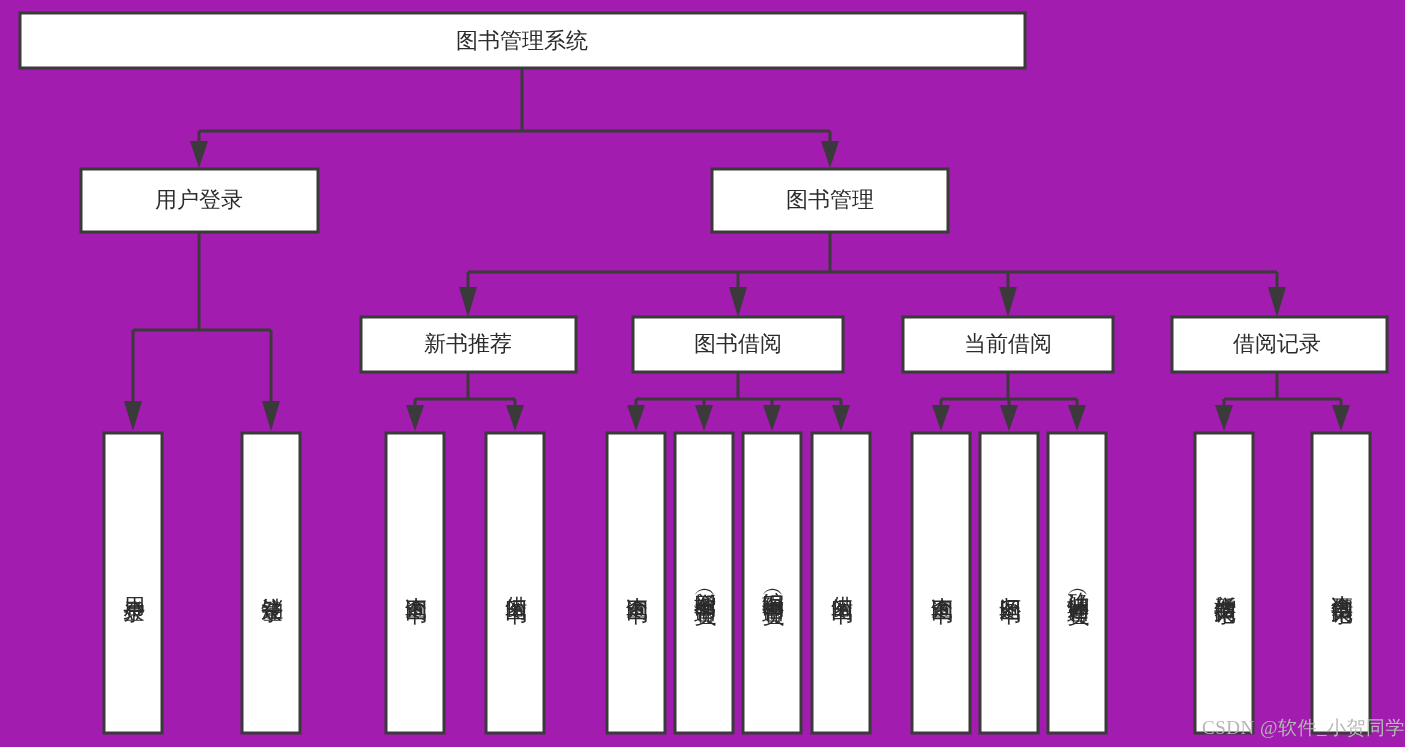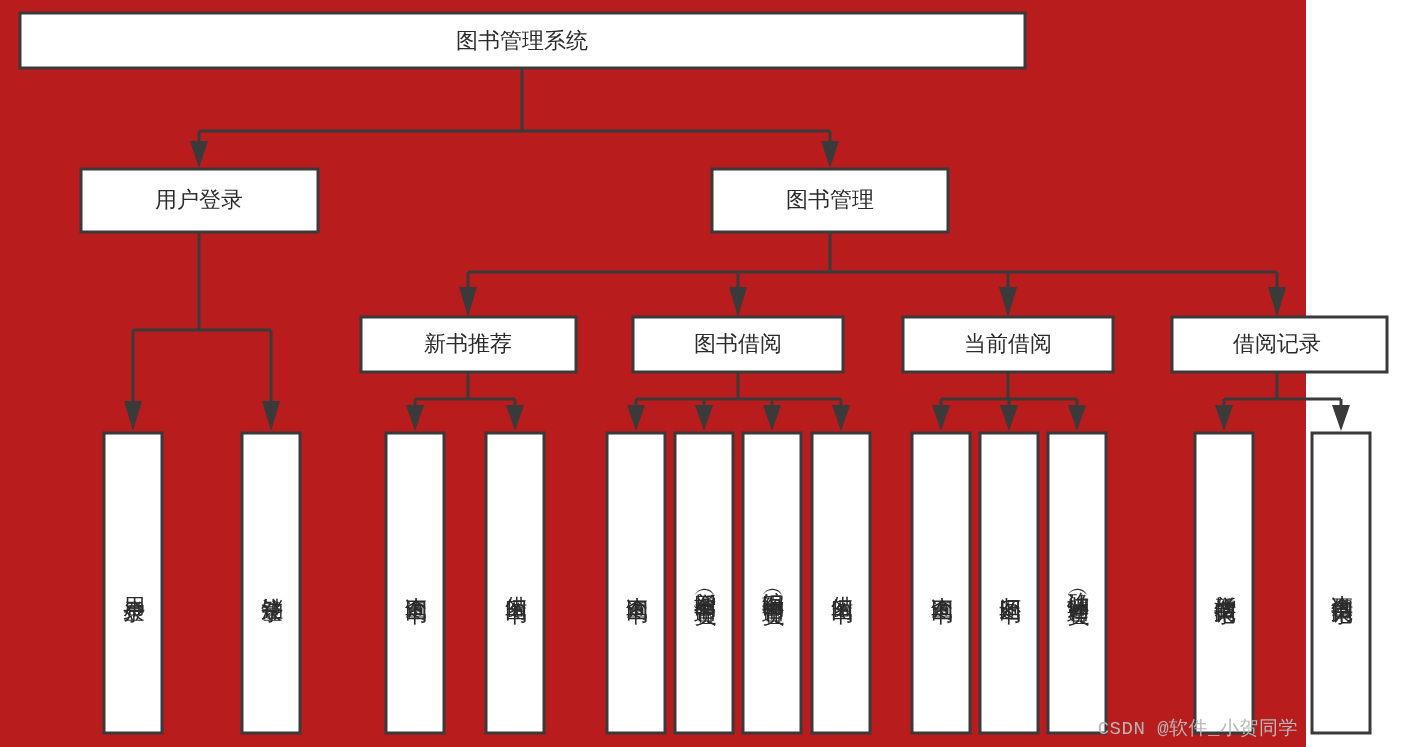--- a/index.html
+++ b/index.html
@@ -8,23 +8,23 @@
     background: #ffffff;
   }
   body {
     width: 1405px;
     height: 747px;
     font-family: "Liberation Sans", "DejaVu Sans", sans-serif;
     overflow: hidden;
   }
   #diagram-root {
     position: relative;
-    width: 1306px;
+    width: 1405px;
     height: 747px;
-    background: #b91c1c;
+    background: #a21caf;
   }
   svg.flow {
     position: absolute;
     top: 0;
     left: 0;
     width: 1405px;
     height: 747px;
   }
   .node-rect {
     fill: #ffffff;
@@ -51,23 +51,23 @@
     font-size: 22px;
   }
   .label-v {
     font-size: 22px;
     writing-mode: vertical-rl;
     text-orientation: upright;
     letter-spacing: 2px;
   }
   .watermark {
     position: absolute;
-    right: 8px;
+    right: 0;
     bottom: 6px;
-    font-family: Liberation Mono, monospace;
+    font-family: Liberation Serif, serif;
     font-size: 19px;
     color: #b6b6b6;
     letter-spacing: 0.5px;
     white-space: nowrap;
     pointer-events: none;
   }
 </style>
 </head>
 <body>
 

